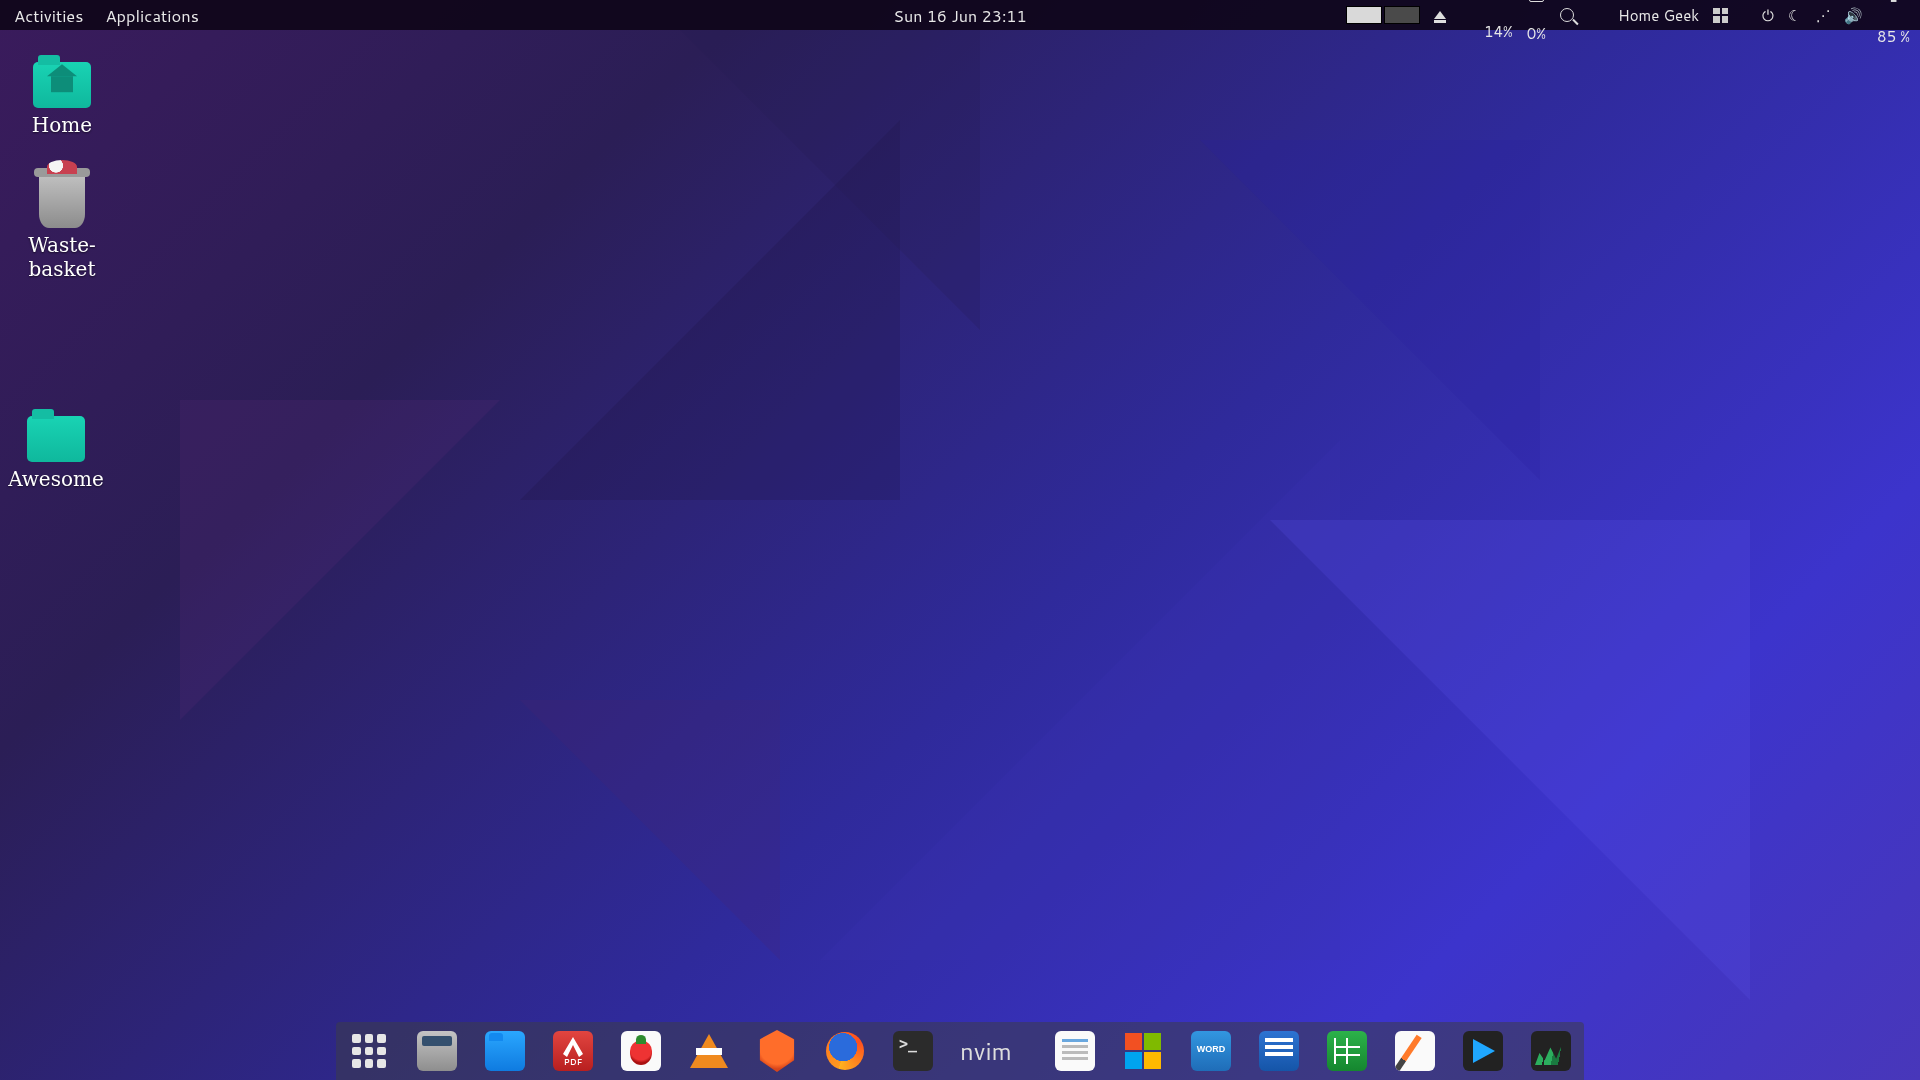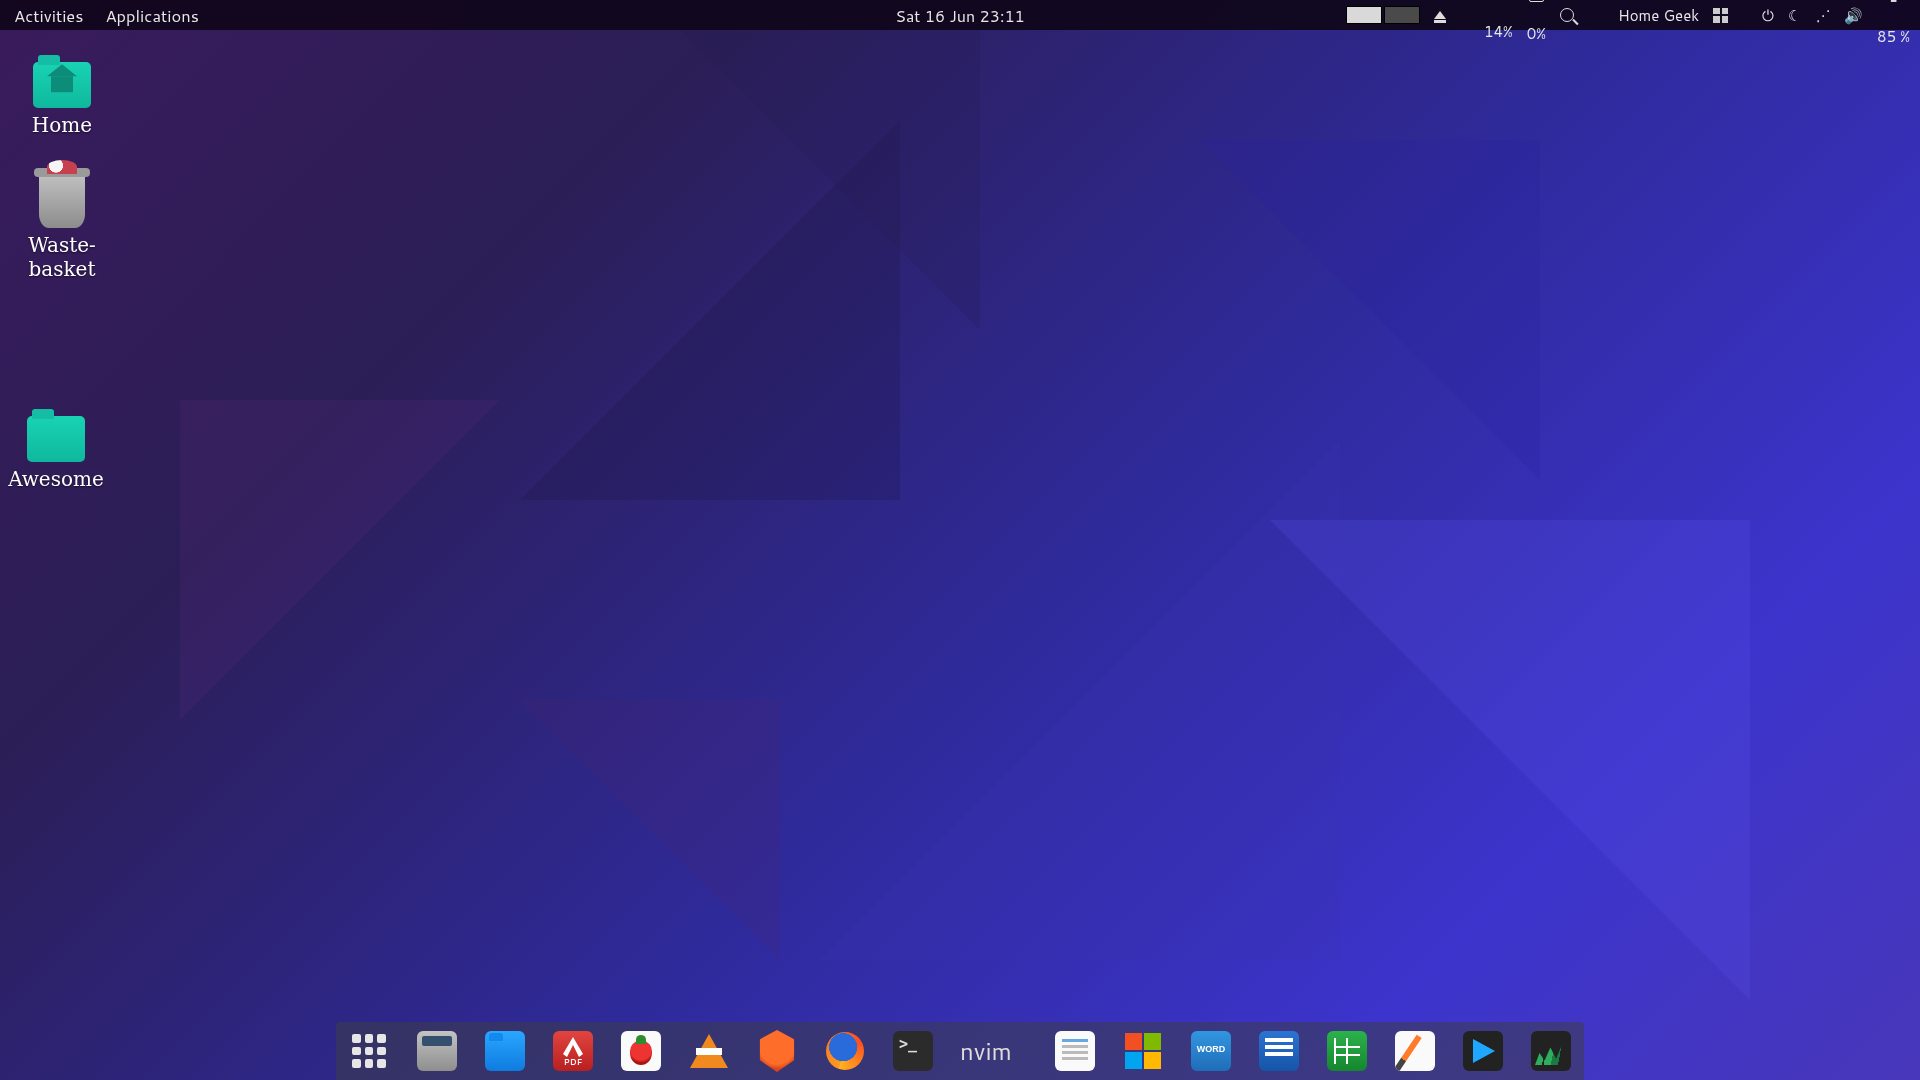--- a/index.html
+++ b/index.html
@@ -115,21 +115,21 @@
     <div class="tri t5"></div>
     <div class="tri t6"></div>
     <div class="tri t7"></div>
 </div>
 
 <div class="topbar">
   <div class="left">
     <span>Activities</span>
     <span>Applications</span>
   </div>
-  <div class="center">Sat 16 Jun  23:11</div>
+  <div class="center">Sun 16 Jun  23:11</div>
   <div class="right">
     <div class="ws">
       <div class="ws-a"></div>
       <div class="ws-b"></div>
     </div>
     <span class="eject"></span>
     <span style="width:10px"></span>
     <span class="stat-g">
       <span class="kbd-ic"></span>
       <span>14%</span>

